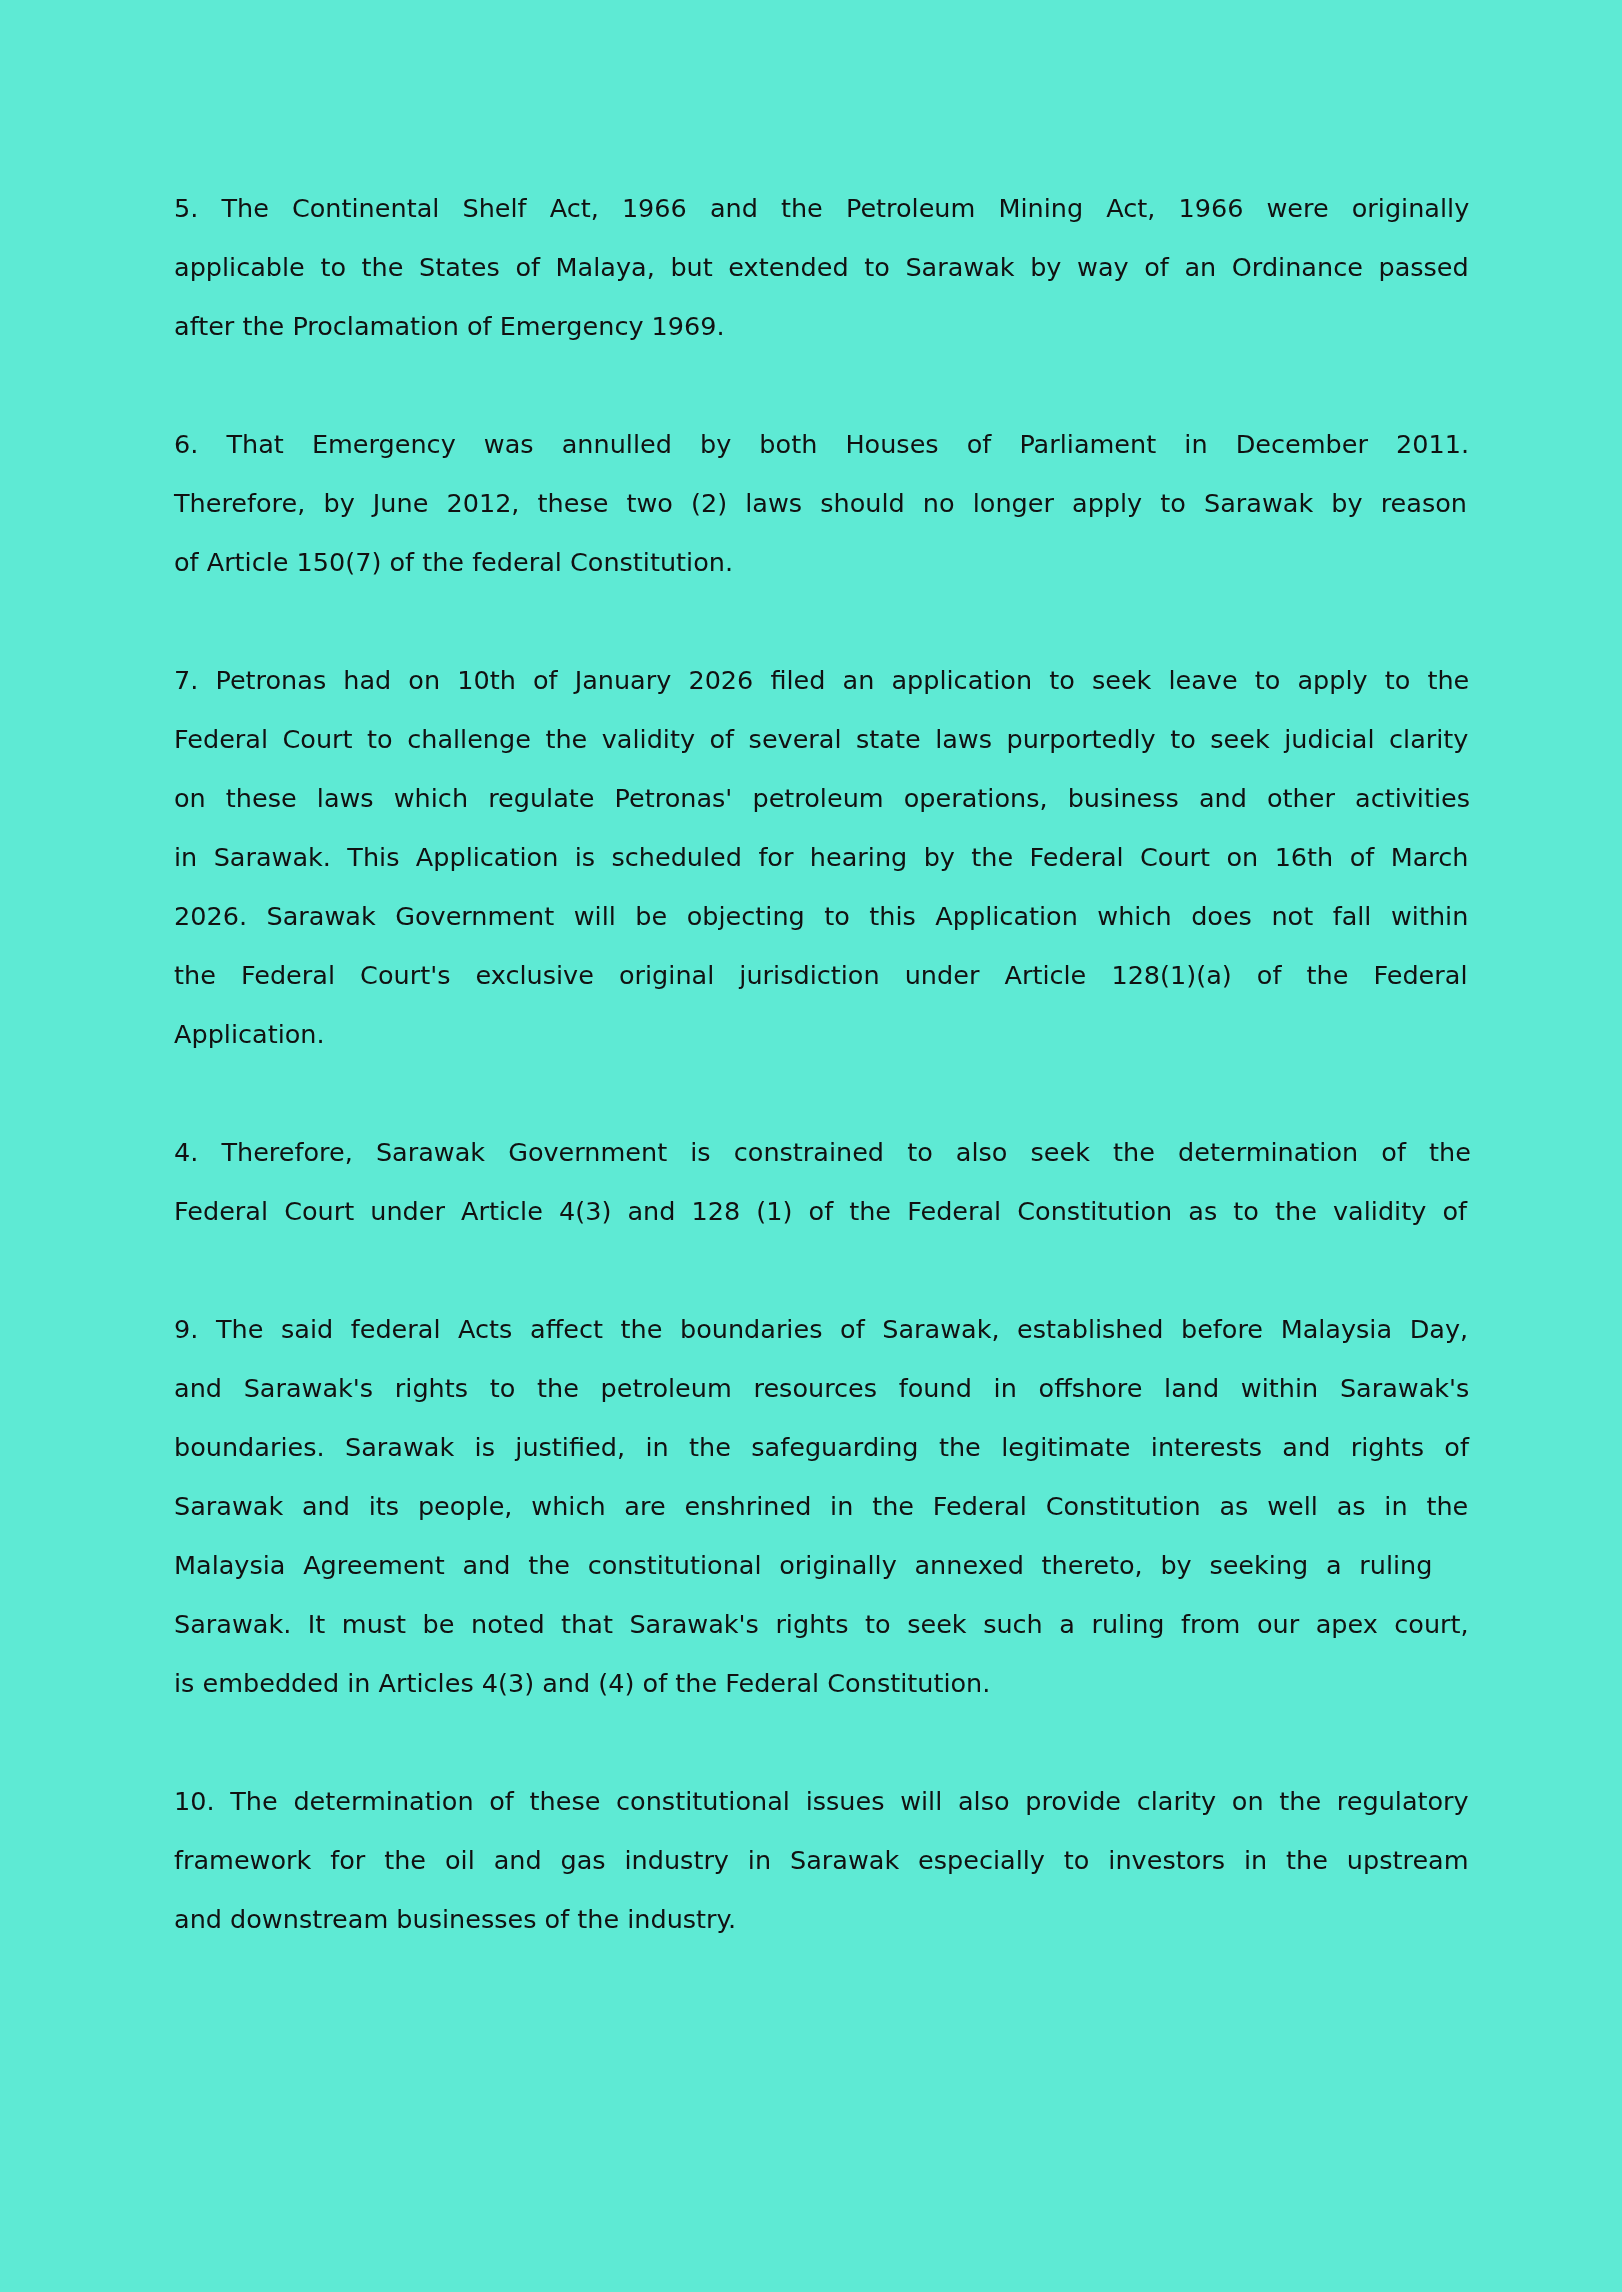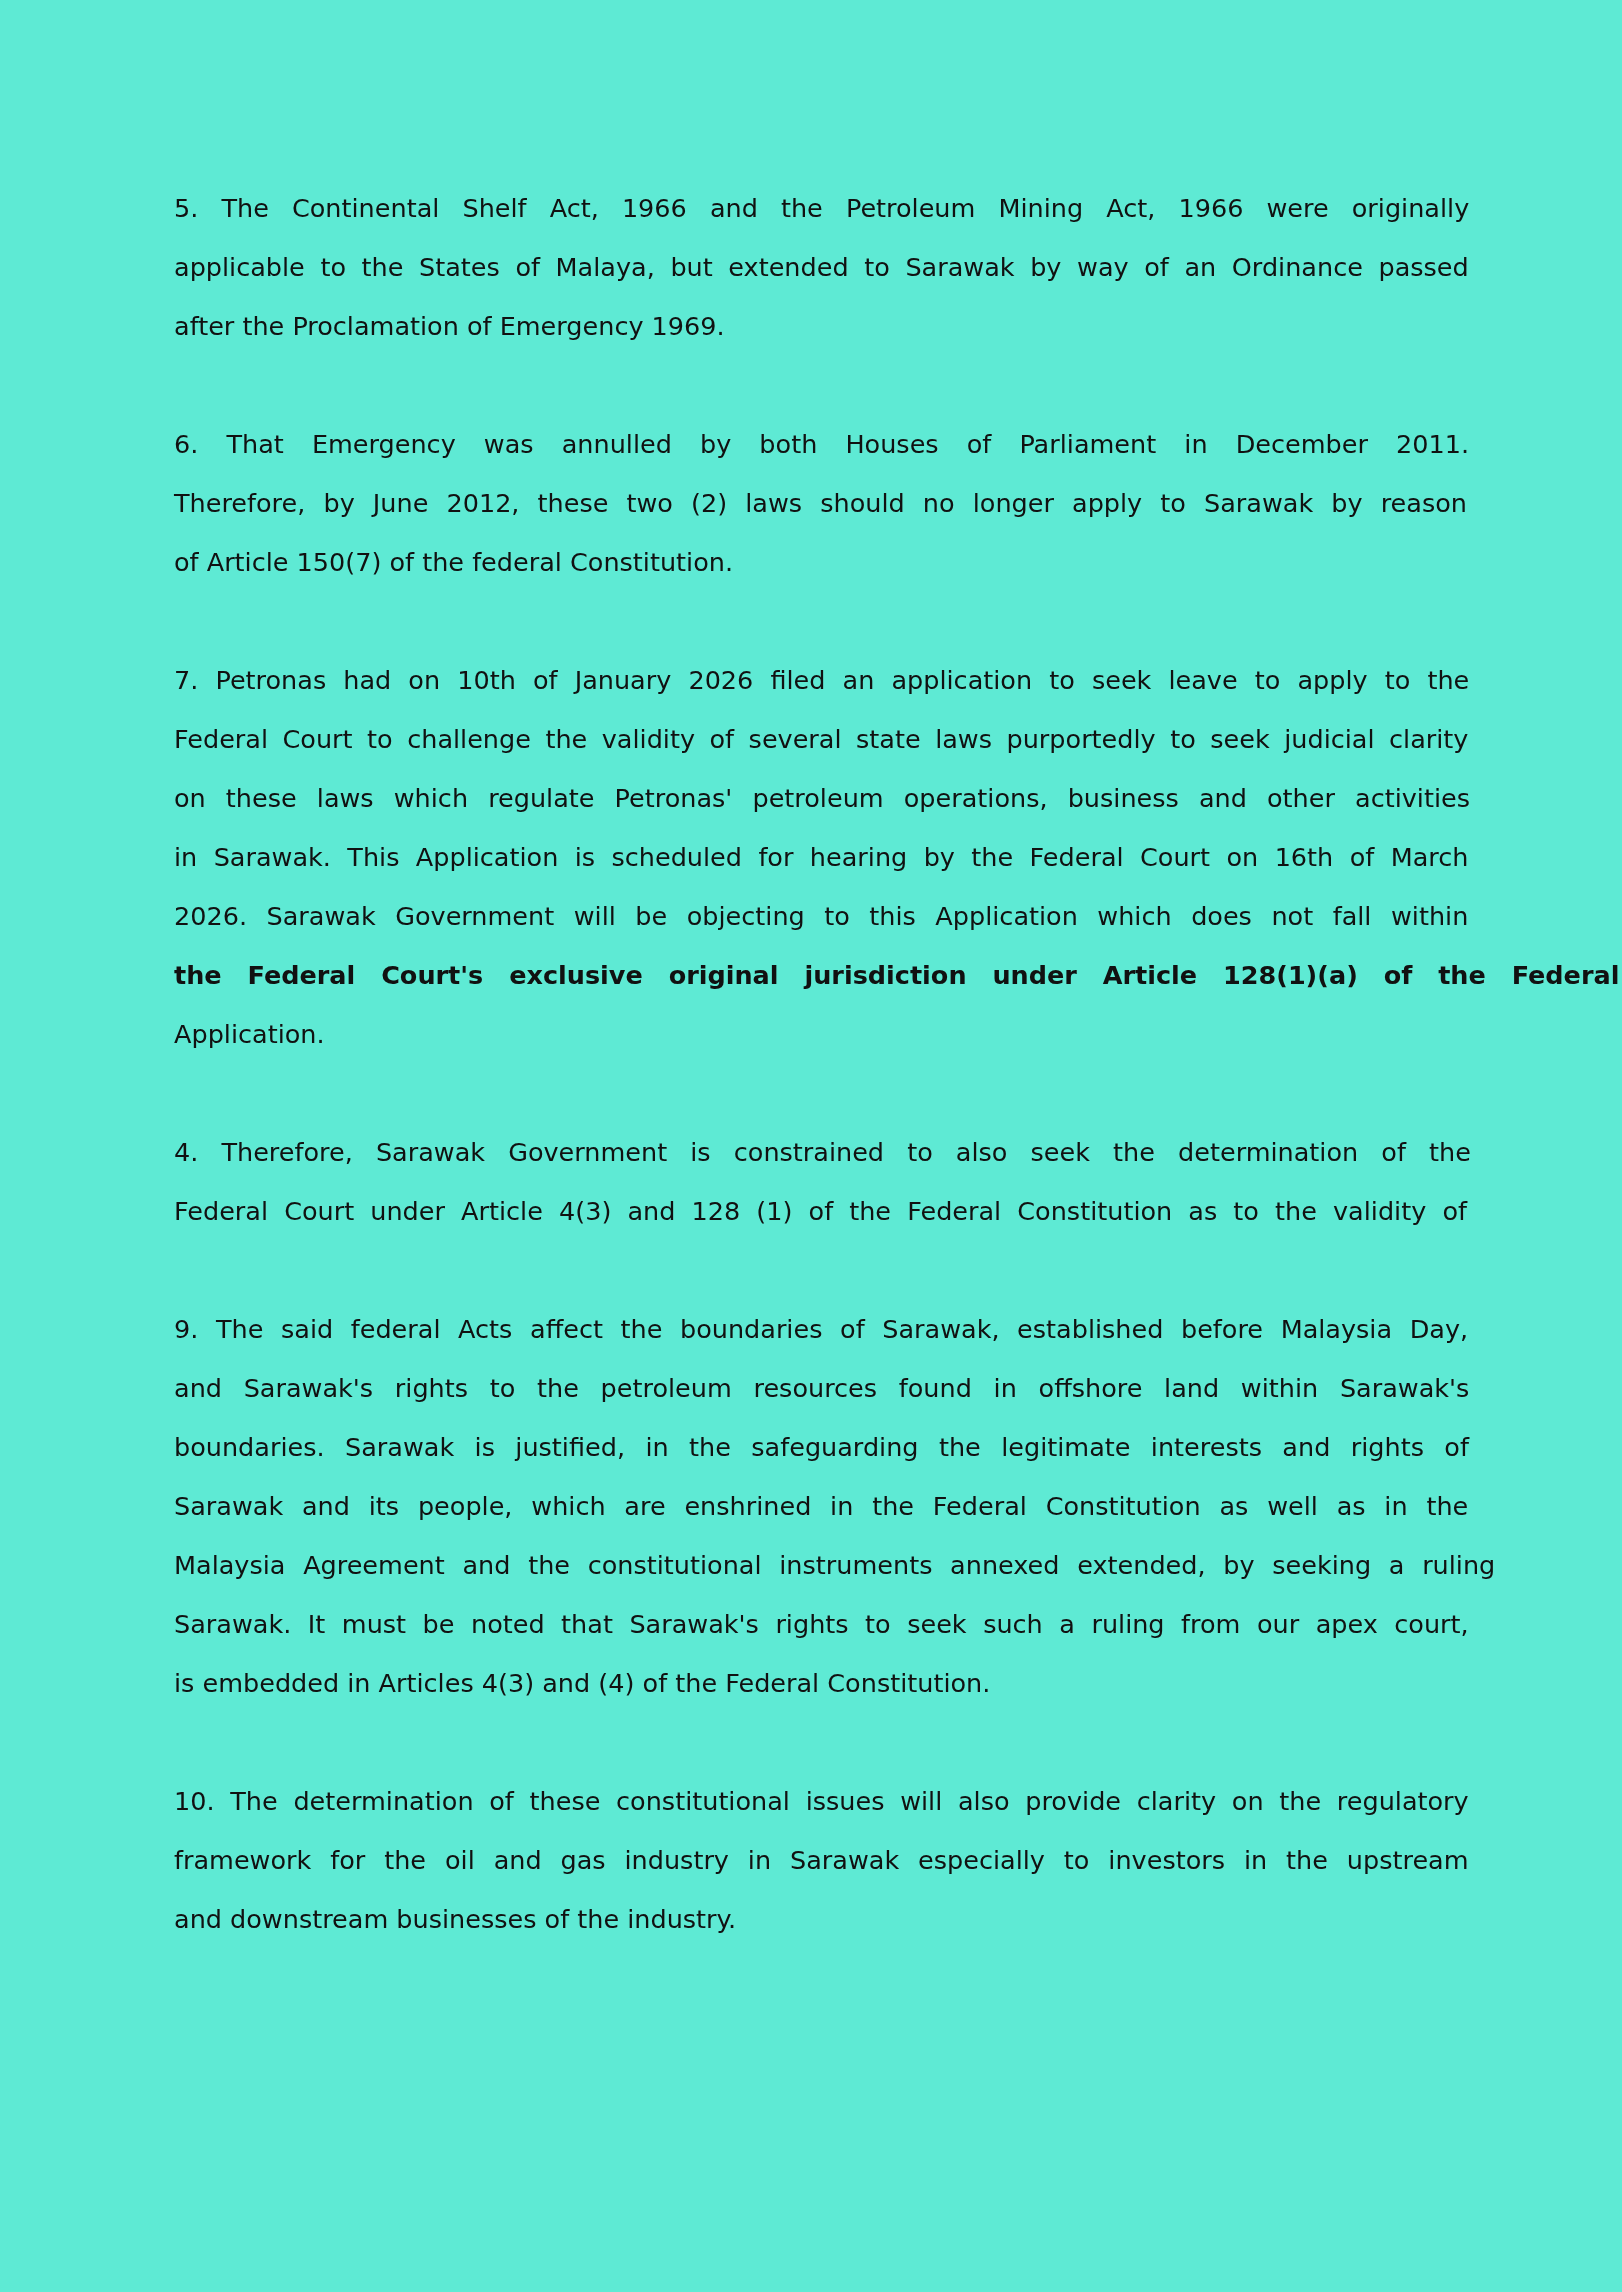--- a/index.html
+++ b/index.html
@@ -58,35 +58,35 @@
       <span class="line" style="display: block; word-spacing: 10px;">Therefore, by June 2012, these two (2) laws should no longer apply to Sarawak by reason</span>
       <span class="line last" style="display: block;">of Article 150(7) of the federal Constitution.</span>
     </div>
 
     <div class="para">
       <span class="line" style="display: block; word-spacing: 9px;">7. Petronas had on 10th of January 2026 filed an application to seek leave to apply to the</span>
       <span class="line" style="display: block; word-spacing: 6.4px;">Federal Court to challenge the validity of several state laws purportedly to seek judicial clarity</span>
       <span class="line" style="display: block; word-spacing: 12px;">on these laws which regulate Petronas' petroleum operations, business and other activities</span>
       <span class="line" style="display: block; word-spacing: 8.3px;">in Sarawak. This Application is scheduled for hearing by the Federal Court on 16th of March</span>
       <span class="line" style="display: block; word-spacing: 11.4px;">2026. Sarawak Government will be objecting to this Application which does not fall within</span>
-      <span class="line" style="display: block; word-spacing: 17px; font-weight: bold;">the Federal Court's exclusive original jurisdiction under Article 128(1)(a) of the Federal</span>
+      <span class="line" style="display: block; word-spacing: 17px;">the Federal Court's exclusive original jurisdiction under Article 128(1)(a) of the Federal</span>
       <span class="line last" style="display: block;">Application.</span>
     </div>
 
     <div class="para">
       <span class="line" style="display: block; word-spacing: 15px;">4. Therefore, Sarawak Government is constrained to also seek the determination of the</span>
       <span class="line" style="display: block; word-spacing: 8px;">Federal Court under Article 4(3) and 128 (1) of the Federal Constitution as to the validity of</span>
     </div>
 
     <div class="para">
       <span class="line" style="display: block; word-spacing: 9.5px; text-align: right;">9. The said federal Acts affect the boundaries of Sarawak, established before Malaysia Day,</span>
       <span class="line" style="display: block; word-spacing: 13.6px;">and Sarawak's rights to the petroleum resources found in offshore land within Sarawak's</span>
       <span class="line" style="display: block; word-spacing: 12.3px;">boundaries. Sarawak is justified, in the safeguarding the legitimate interests and rights of</span>
       <span class="line" style="display: block; word-spacing: 10.7px;">Sarawak and its people, which are enshrined in the Federal Constitution as well as in the</span>
-      <span class="line" style="display: block; word-spacing: 9.6px;">Malaysia Agreement and the constitutional instruments annexed extended, by seeking a ruling</span>
+      <span class="line" style="display: block; word-spacing: 9.6px;">Malaysia Agreement and the constitutional originally annexed thereto, by seeking a ruling</span>
       <span class="line" style="display: block; word-spacing: 8.4px;">Sarawak. It must be noted that Sarawak's rights to seek such a ruling from our apex court,</span>
       <span class="line last" style="display: block;">is embedded in Articles 4(3) and (4) of the Federal Constitution.</span>
     </div>
 
     <div class="para">
       <span class="line" style="display: block; word-spacing: 7.6px;">10. The determination of these constitutional issues will also provide clarity on the regulatory</span>
       <span class="line" style="display: block; word-spacing: 10.8px;">framework for the oil and gas industry in Sarawak especially to investors in the upstream</span>
       <span class="line last" style="display: block;">and downstream businesses of the industry.</span>
     </div>
 

